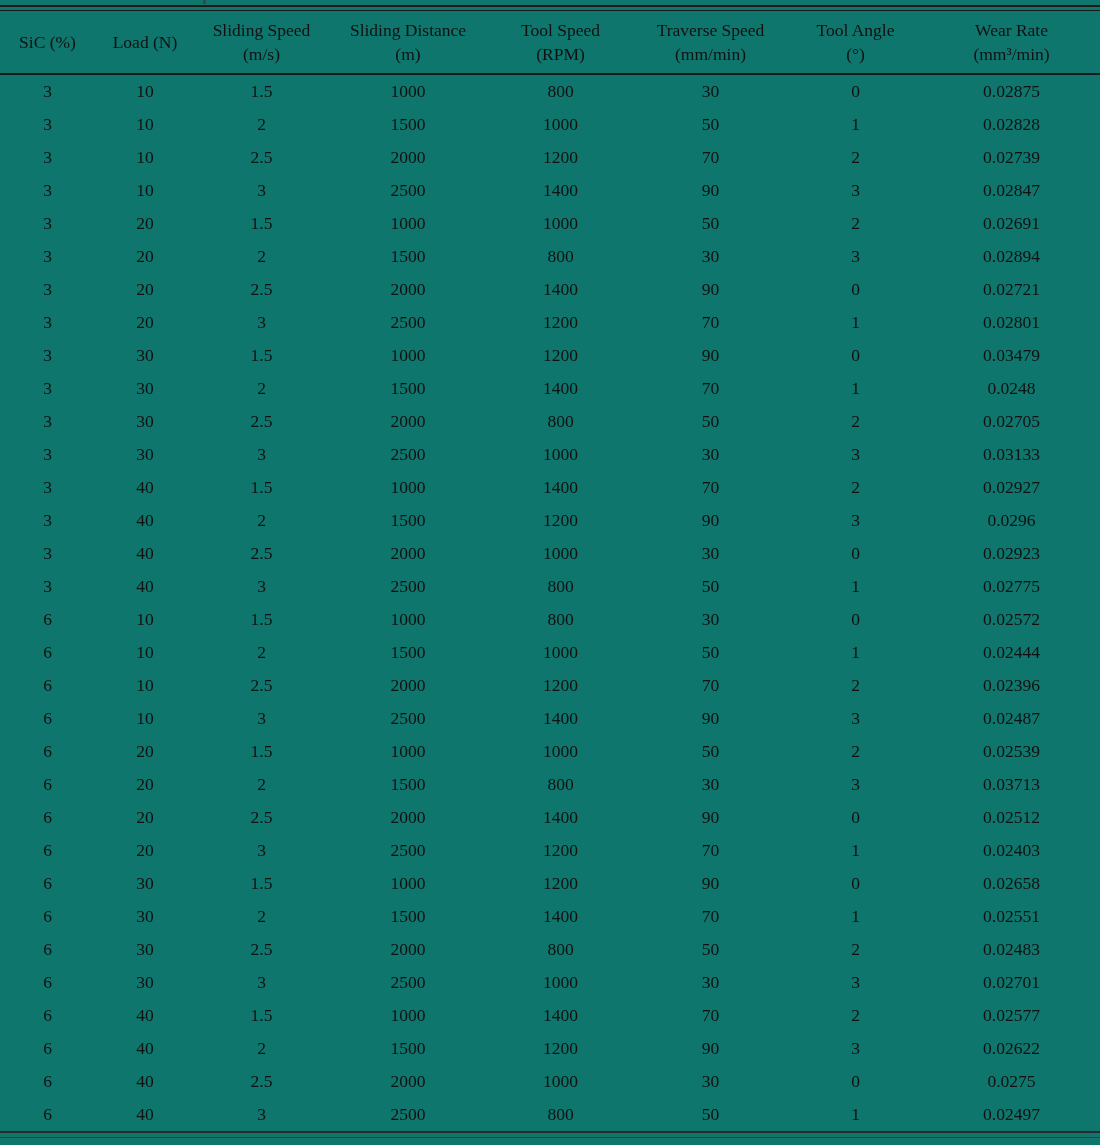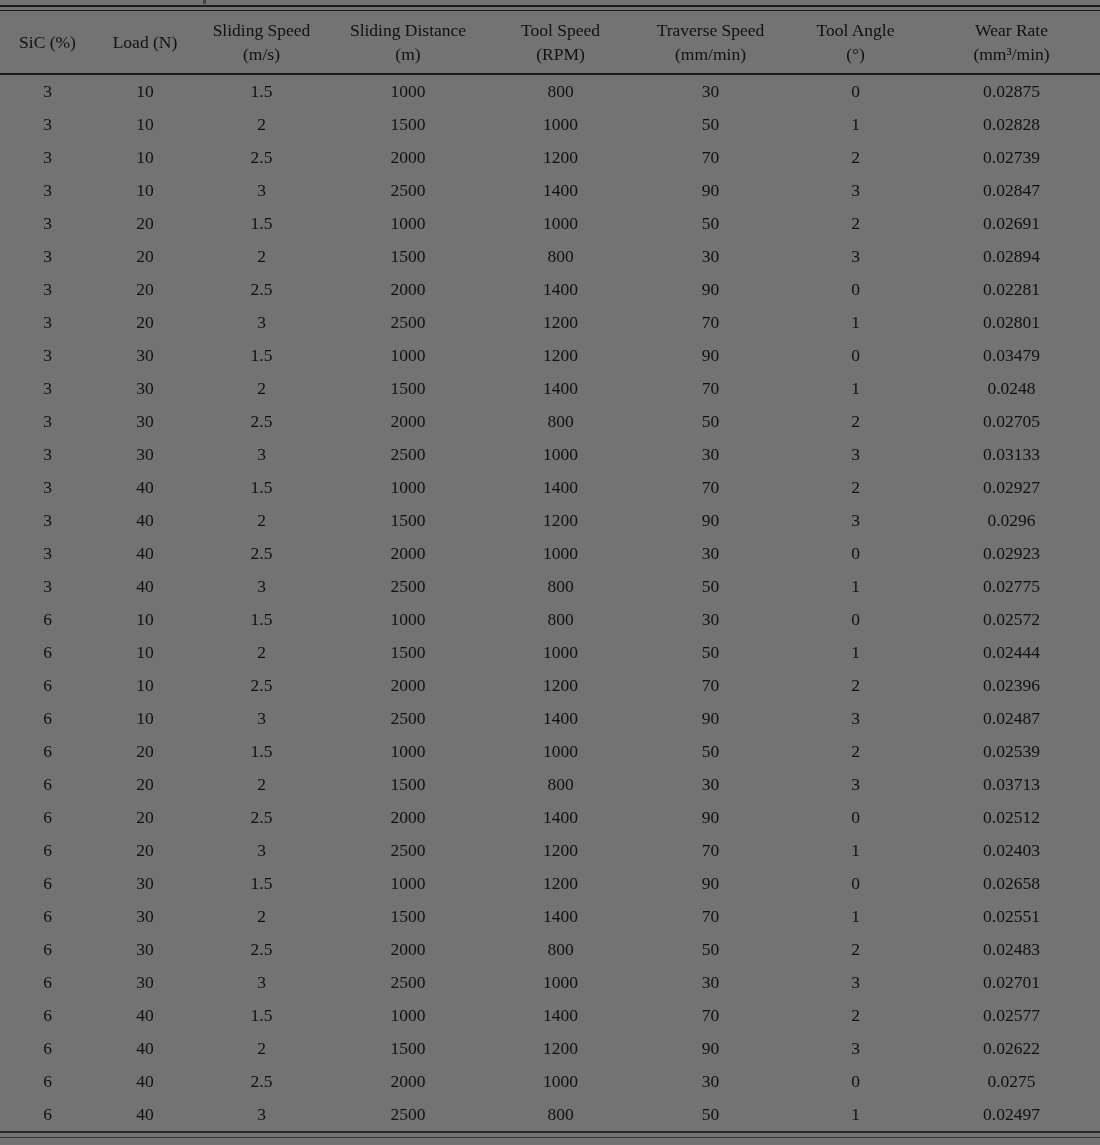--- a/index.html
+++ b/index.html
@@ -1,20 +1,20 @@
 <!DOCTYPE html>
 <html><head>
 <meta charset="utf-8">
 <style>
   html, body { margin: 0; padding: 0; background: #ffffff; }
   .page {
     position: relative;
     width: 1100px;
     height: 1145px;
-    background: #737373;
+    background: #0f766e;
     font-family: "Liberation Serif", "DejaVu Serif", serif;
     color: #111111;
     overflow: hidden;
   }
   .caption-artifact {
     position: absolute;
     left: 203px; top: 0;
     width: 3px; height: 4px;
     background: #444;
   }
@@ -171,21 +171,21 @@
           <td>0.02894</td>
         </tr>
         <tr>
           <td>3</td>
           <td>20</td>
           <td>2.5</td>
           <td>2000</td>
           <td>1400</td>
           <td>90</td>
           <td>0</td>
-          <td>0.02281</td>
+          <td>0.02721</td>
         </tr>
         <tr>
           <td>3</td>
           <td>20</td>
           <td>3</td>
           <td>2500</td>
           <td>1200</td>
           <td>70</td>
           <td>1</td>
           <td>0.02801</td>

